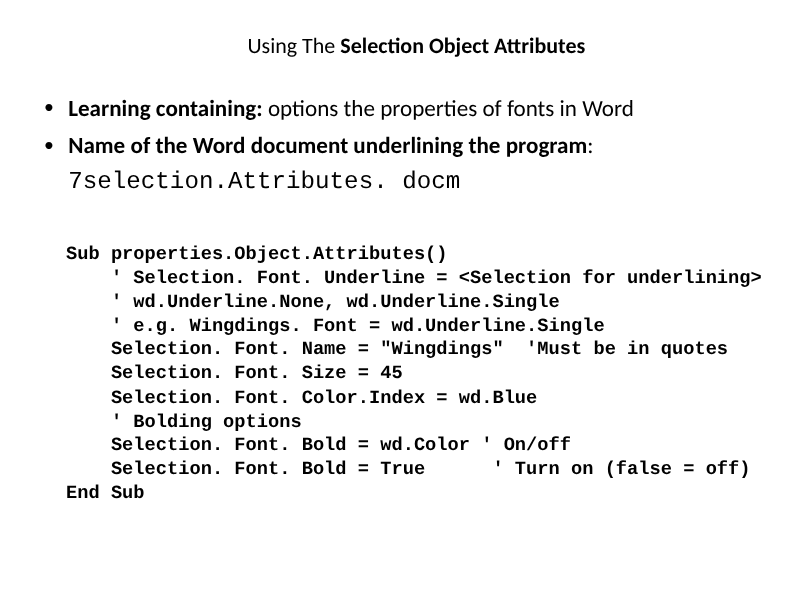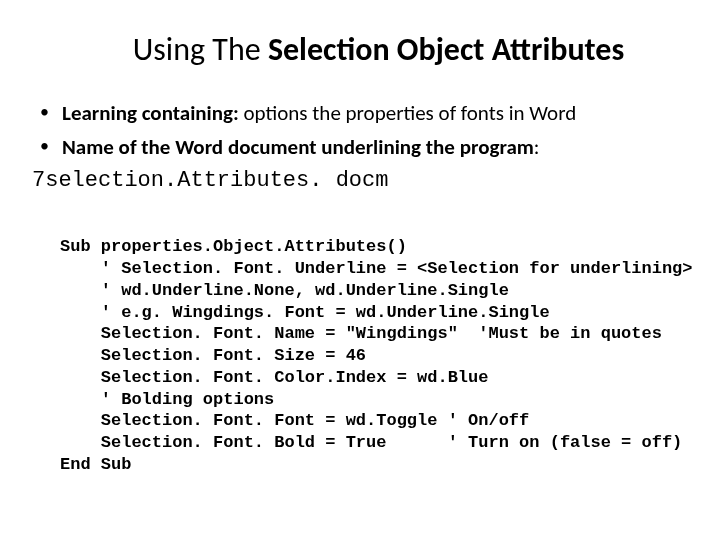--- a/index.html
+++ b/index.html
@@ -6,21 +6,21 @@
   body {
     width: 720px;
     height: 540px;
     background: #fff;
     font-family: Calibri, "Segoe UI", Arial, sans-serif;
     color: #000;
     position: relative;
   }
   .title {
     text-align: center;
-    font-size: 32px;
+    font-size: 20px;
     font-weight: 400;
     padding-top: 30px;
     padding-bottom: 30px;
     padding-left: 37px;
   }
   .title .strong { font-weight: 700; }
   .bullets {
     padding-left: 40px;
     padding-right: 30px;
     font-size: 21px;
@@ -34,21 +34,21 @@
     width: 22px;
     flex-shrink: 0;
     font-size: 18px;
     line-height: 1.5;
   }
   .bullet .txt { flex: 1; }
   .bold { font-weight: 700; }
   .filename {
     font-family: "Courier New", monospace;
     font-size: 22px;
-    margin-left: 32px;
+    margin-left: 62px;
     margin-top: 4px;
     margin-bottom: 22px;
   }
   .code {
     font-family: "Courier New", monospace;
     font-size: 17px;
     line-height: 1.28;
     white-space: pre;
     margin-left: 60px;
     font-weight: bold;
@@ -77,19 +77,19 @@
 </div>
 
 <div class="filename">7selection.Attributes. docm</div>
 
 <div class="code">
 <span>Sub properties.Object.Attributes()</span>
 <span>    ' Selection. Font. Underline = &lt;Selection for underlining&gt;</span>
 <span>    ' wd.Underline.None, wd.Underline.Single</span>
 <span>    ' e.g. Wingdings. Font = wd.Underline.Single</span>
 <span>    Selection. Font. Name = "Wingdings"  'Must be in quotes</span>
-<span>    Selection. Font. Size = 46</span>
+<span>    Selection. Font. Size = 45</span>
 <span>    Selection. Font. Color.Index = wd.Blue</span>
 <span>    ' Bolding options</span>
-<span>    Selection. Font. Font = wd.Toggle ' On/off</span>
+<span>    Selection. Font. Bold = wd.Color ' On/off</span>
 <span>    Selection. Font. Bold = True      ' Turn on (false = off)</span>
 <span>End Sub</span>
 </div>
 
 </body></html>

